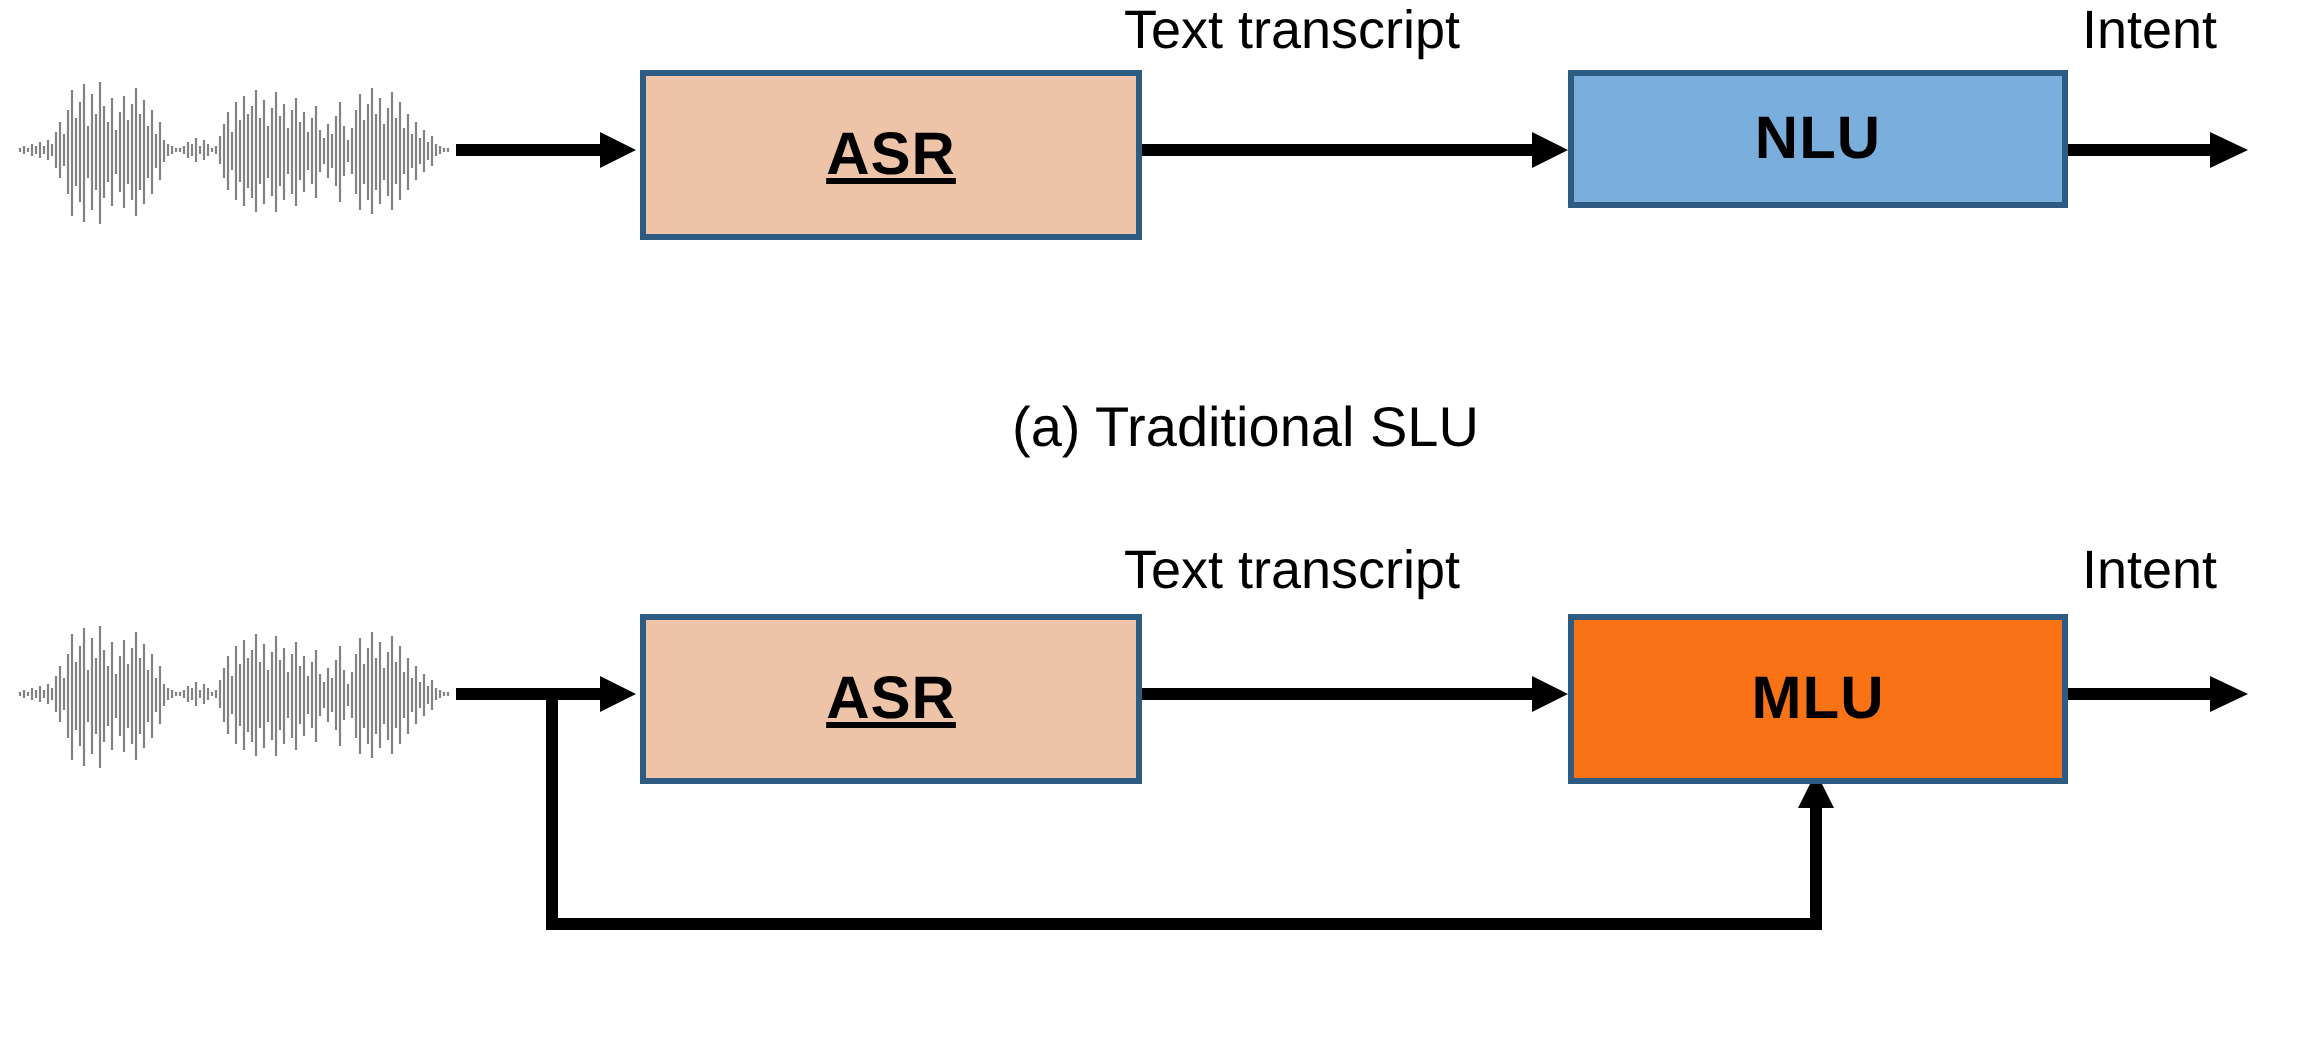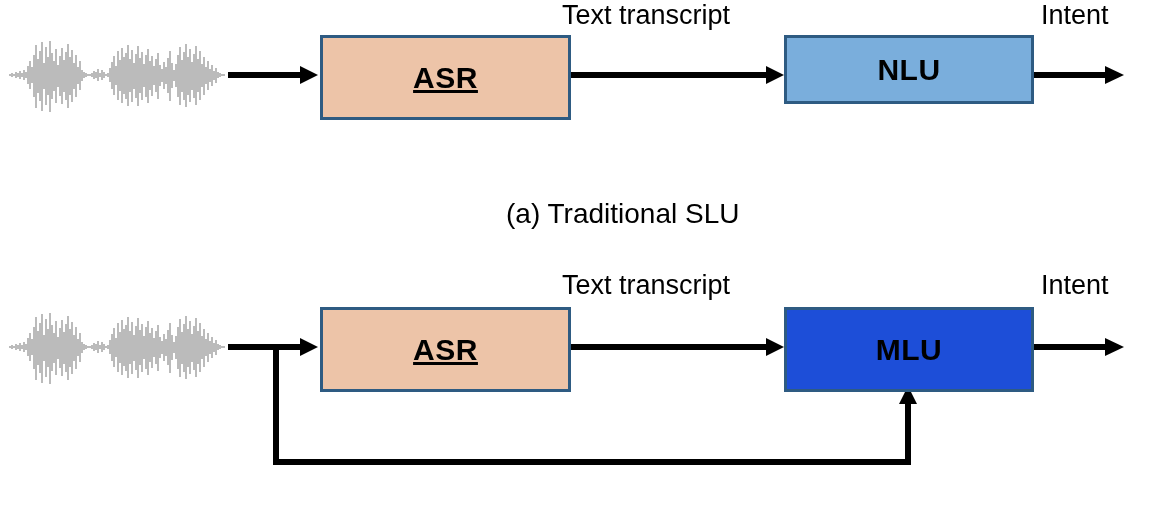--- a/index.html
+++ b/index.html
@@ -28,21 +28,21 @@
   .proc-box .proc-label {
     font-family: "Liberation Sans", sans-serif;
     font-weight: bold;
     font-size: 30px;
     color: #000000;
     letter-spacing: 0.5px;
     line-height: 1;
   }
   .box-asr { background: #edc4a8; text-decoration: underline; }
   .box-nlu { background: #7aaedc; }
-  .box-mlu { background: #1d4ed8; }
+  .box-mlu { background: #f97316; }
 
   
   .edge-label {
     position: absolute;
     font-family: "Liberation Sans", sans-serif;
     font-size: 27px;
     color: #000000;
     white-space: nowrap;
     line-height: 1;
   }

